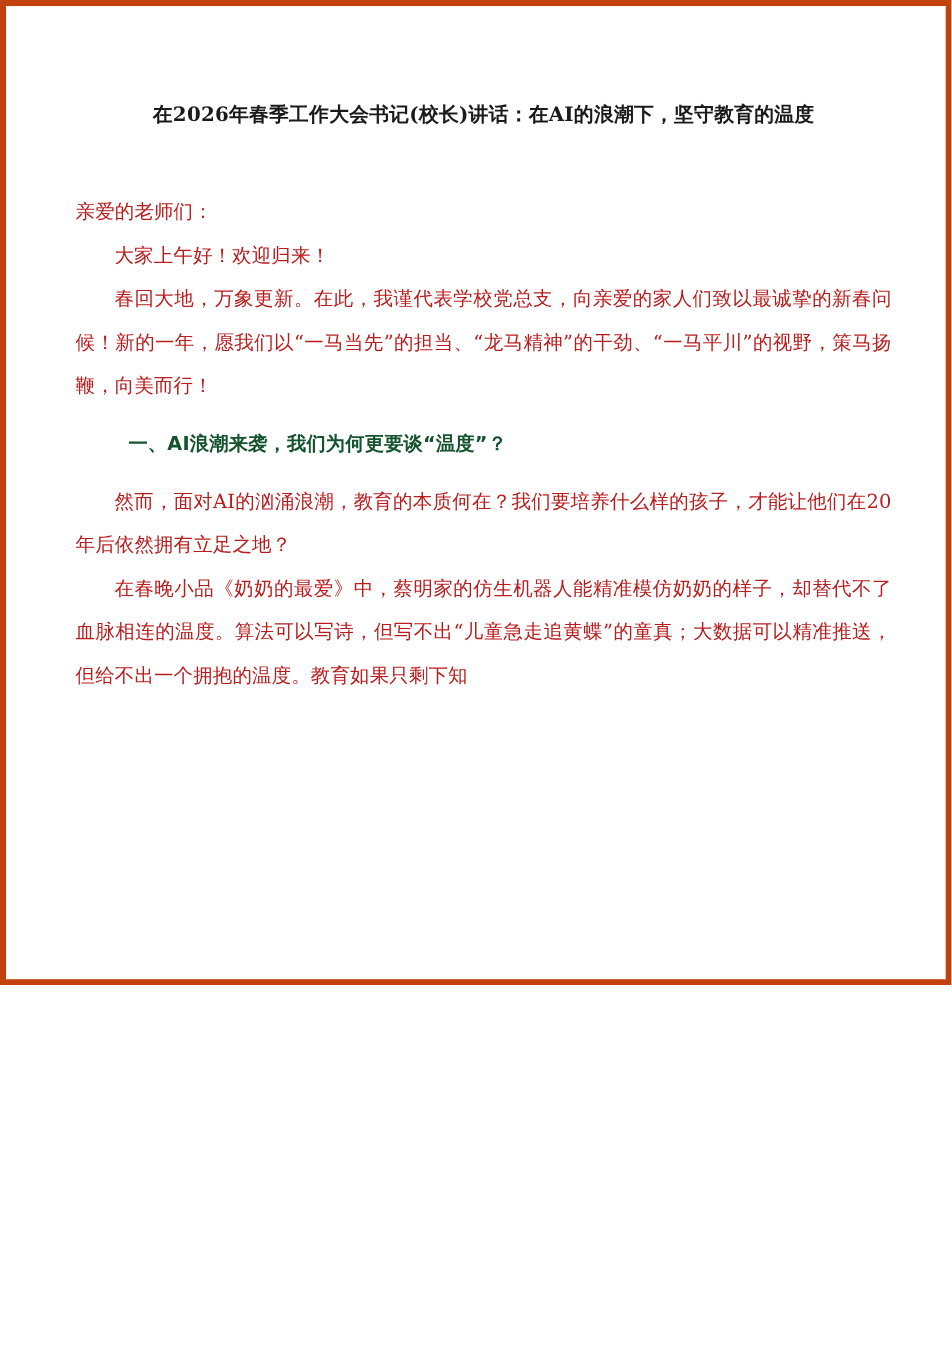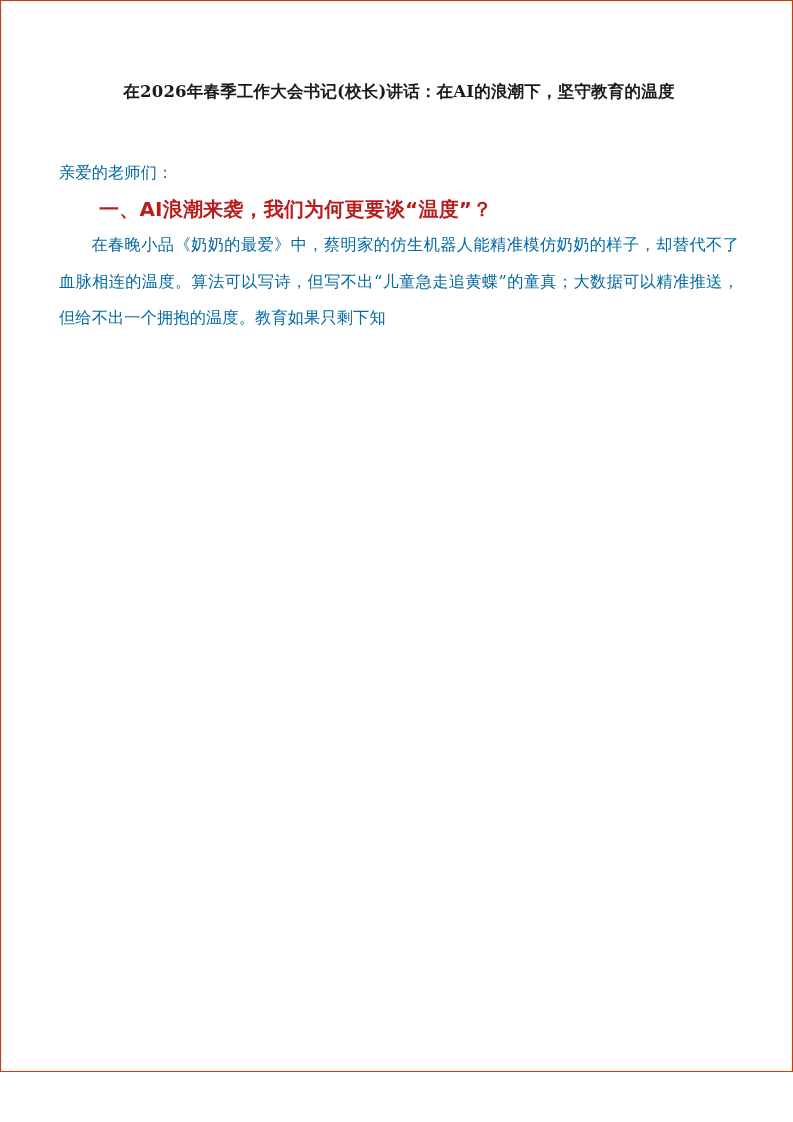--- a/index.html
+++ b/index.html
@@ -7,25 +7,25 @@
     margin: 0;
     padding: 0;
     background: #ffffff;
   }
   body {
     font-family: "DejaVu Serif", "Liberation Serif", serif;
   }
   .page {
     position: relative;
     width: 793px;
-    height: 1072px;
+    height: 821px;
     background: #ffffff;
     box-sizing: border-box;
     overflow: hidden;
-    border: 1px solid #c2410c;
+    border: 5px solid #c2410c;
   }
   .page-edge-left,
   .page-edge-right,
   .page-edge-top {
     position: absolute;
     background: #f2f2f2;
   }
   .page-edge-left  { left: 0;  top: 0; width: 1px; height: 1122px; }
   .page-edge-right { right: 0; top: 0; width: 1px; height: 1122px; }
   .page-edge-top   { left: 0;  top: 0; width: 793px; height: 1px; }
@@ -48,37 +48,37 @@
     padding: 12px 6px 0 6px;
     white-space: nowrap;
   }
 
   .title-gap { height: 46px; }
 
   p.para {
     font-family: "DejaVu Serif", "Liberation Serif", serif;
     font-size: 16.2px;
     line-height: 36.2px;
-    color: #0369a1;
+    color: #b91c1c;
     margin: 0;
     text-align: justify;
     text-justify: inter-ideograph;
     letter-spacing: 0.15px;
     word-break: break-all;
   }
   p.para.indent { text-indent: 2em; }
   p.para.noindent { text-indent: 0; }
 
   p.heading {
     font-family: "DejaVu Sans", "Liberation Sans", sans-serif;
-    font-size: 20px;
+    font-size: 16px;
     line-height: 36.2px;
     font-weight: bold;
-    color: #b91c1c;
-    margin: 0;
+    color: #14532d;
+    margin: 12px;
     text-indent: 2em;
     letter-spacing: 0.2px;
   }
 </style>
 </head>
 <body>
 
 <div class="page">
 
   <div class="page-edge-top"></div>
@@ -86,24 +86,27 @@
   <div class="page-edge-right"></div>
 
   <div class="doc-body">
 
     <h1 class="doc-title">在2026年春季工作大会书记(校长)讲话：在AI的浪潮下，坚守教育的温度</h1>
 
     <div class="title-gap"></div>
 
     <p class="para noindent">亲爱的老师们：</p>
 
+    <p class="para indent">大家上午好！欢迎归来！</p>
 
+    <p class="para indent">春回大地，万象更新。在此，我谨代表学校党总支，向亲爱的家人们致以最诚挚的新春问候！新的一年，愿我们以“一马当先”的担当、“龙马精神”的干劲、“一马平川”的视野，策马扬鞭，向美而行！</p>
 
 
 
     <p class="heading">一、AI浪潮来袭，我们为何更要谈“温度”？</p>
 
 
+    <p class="para indent">然而，面对AI的汹涌浪潮，教育的本质何在？我们要培养什么样的孩子，才能让他们在20年后依然拥有立足之地？</p>
 
     <p class="para indent">在春晚小品《奶奶的最爱》中，蔡明家的仿生机器人能精准模仿奶奶的样子，却替代不了血脉相连的温度。算法可以写诗，但写不出“儿童急走追黄蝶”的童真；大数据可以精准推送，但给不出一个拥抱的温度。教育如果只剩下知</p>
 
   </div>
 </div>
 
 </body></html>

